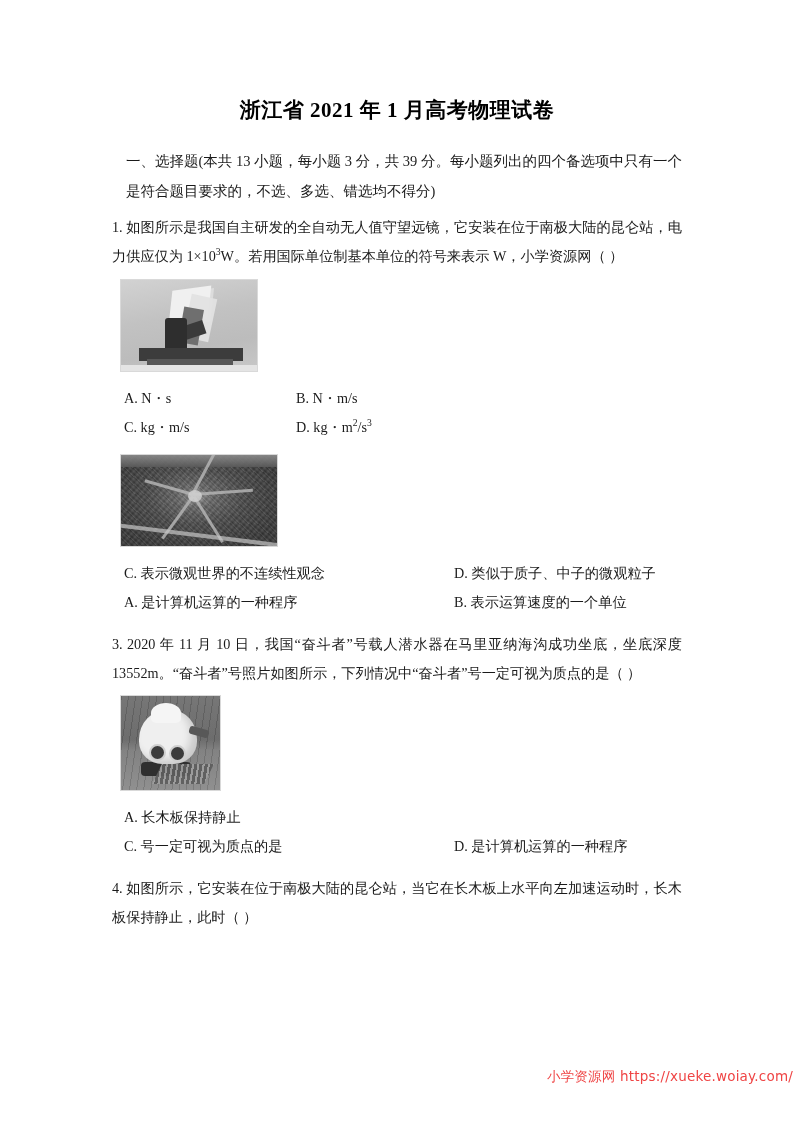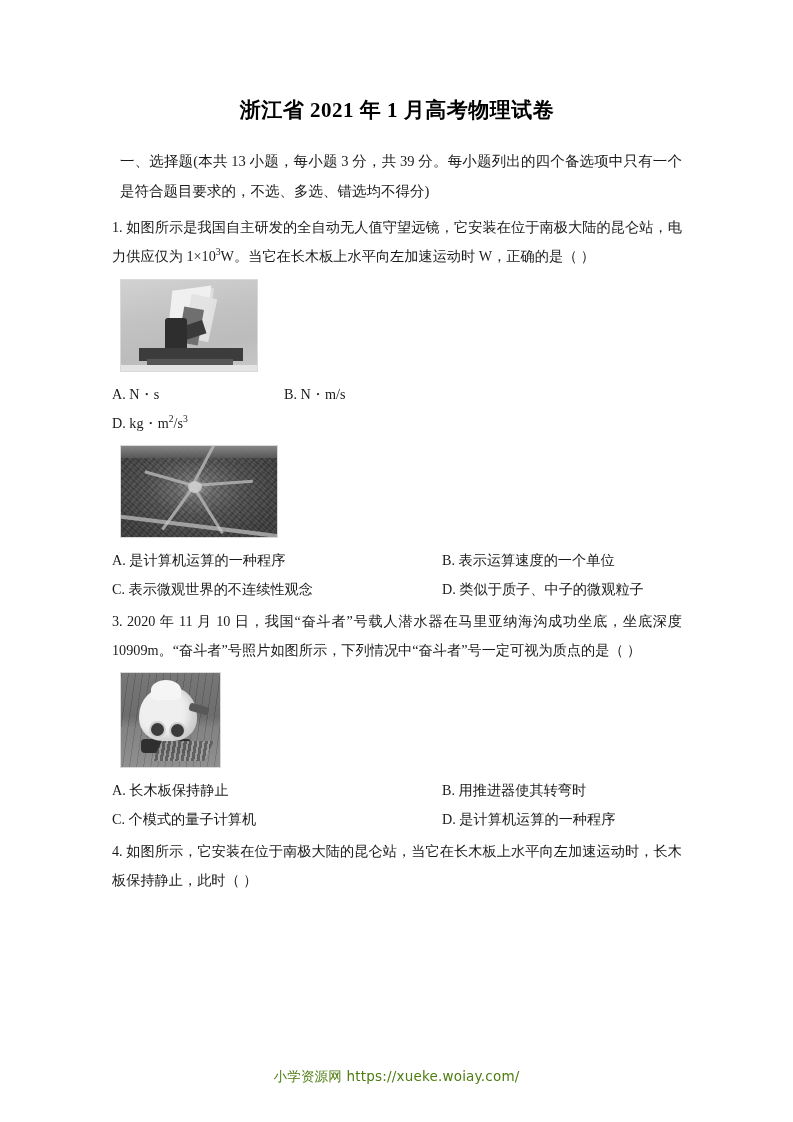--- a/index.html
+++ b/index.html
@@ -30,21 +30,21 @@
     font-weight: bold;
     text-align: center;
     letter-spacing: 0.5px;
     margin: 0 0 22px 0;
     line-height: 1.4;
     color: #000;
   }
   .section-head {
     font-size: 14.5px;
     line-height: 2.06;
-    margin: 0 0 6px 8px;
+    margin: 0 0 6px 14px;
     text-align: justify;
     text-justify: inter-ideograph;
   }
   .q-block {
     margin-bottom: 2px;
   }
   .q-text {
     font-size: 14.2px;
     line-height: 2.06;
     text-align: justify;
@@ -228,75 +228,76 @@
   }
   .fig-sub .skirt {
     position: absolute;
     left: 20px; bottom: 14px;
     width: 50px; height: 14px;
     background: #2f2f2f;
     border-radius: 4px;
   }
   .opts {
     display: block;
-    margin: 0;
+    margin: 12px;
   }
   .opt-row {
     display: flex;
     font-size: 14.2px;
     line-height: 2.06;
   }
   .opt-row .opt {
     flex: 0 0 auto;
   }
   .opt-row .opt.left-col { width: 330px; }
   .opt-row.narrow .opt.left-col { width: 172px; }
   .watermark {
     position: absolute;
     left: 0;
     top: 1068px;
     width: 793px;
-    text-align: center;
+    text-align: right;
     font-family: "DejaVu Sans", "Liberation Sans", sans-serif;
     font-size: 13.5px;
-    color: #4d7c0f;
+    color: #ef4444;
     letter-spacing: 0.2px;
   }
 </style>
 </head>
 <body>
 
 <div class="page">
   <div class="content">
 
     <h1 class="doc-title">浙江省 2021 年 1 月高考物理试卷</h1>
 
     <p class="section-head">一、选择题(本共 13 小题，每小题 3 分，共 39 分。每小题列出的四个备选项中只有一个是符合题目要求的，不选、多选、错选均不得分)</p>
 
     <div class="q-block">
-      <p class="q-text"><span>1.</span> <span>如图所示是我国自主研发的全自动无人值守望远镜，它安装在位于南极大陆的昆仑站，电力供应仅为 1×10</span><sup>3</sup><span>W。当它在长木板上水平向左加速运动时 W，正确的是（      ）</span></p>
+      <p class="q-text"><span>1.</span> <span>如图所示是我国自主研发的全自动无人值守望远镜，它安装在位于南极大陆的昆仑站，电力供应仅为 1×10</span><sup>3</sup><span>W。若用国际单位制基本单位的符号来表示 W，小学资源网（      ）</span></p>
 
       <div class="figure fig-telescope">
         <div class="sky-grad"></div>
         <div class="dish"></div>
         <div class="dish2"></div>
         <div class="tube"></div>
         <div class="arm"></div>
         <div class="mount"></div>
         <div class="base"></div>
         <div class="base2"></div>
         <div class="snow"></div>
       </div>
 
       <div class="opts">
         <div class="opt-row narrow">
           <span class="opt left-col">A. N・s</span>
           <span class="opt">B. N・m/s</span>
         </div>
         <div class="opt-row narrow">
+          <span class="opt left-col">C. kg・m/s</span>
           <span class="opt"><span>D. kg・m</span><sup>2</sup><span>/s</span><sup>3</sup></span>
         </div>
       </div>
     </div>
 
     <div class="q-block">
 
       <div class="figure fig-aerial">
         <div class="base-noise"></div>
         <div class="top-strip"></div>
@@ -304,52 +305,51 @@
         <div class="road r2"></div>
         <div class="road r3"></div>
         <div class="road r4"></div>
         <div class="road r5"></div>
         <div class="plaza"></div>
         <div class="edge-road"></div>
       </div>
 
       <div class="opts">
         <div class="opt-row">
+          <span class="opt left-col">C. 表示微观世界的不连续性观念</span>
+          <span class="opt">D. 类似于质子、中子的微观粒子</span>
+        </div>
+        <div class="opt-row">
           <span class="opt left-col">A. 是计算机运算的一种程序</span>
           <span class="opt">B. 表示运算速度的一个单位</span>
         </div>
-        <div class="opt-row">
-          <span class="opt left-col">C. 表示微观世界的不连续性观念</span>
-          <span class="opt">D. 类似于质子、中子的微观粒子</span>
-        </div>
       </div>
     </div>
 
     <div class="q-block">
-      <p class="q-text"><span>3.</span> <span>2020 年 11 月 10 日，我国“奋斗者”号载人潜水器在马里亚纳海沟成功坐底，坐底深度 10909m。“奋斗者”号照片如图所示，下列情况中“奋斗者”号一定可视为质点的是（      ）</span></p>
+      <p class="q-text"><span>3.</span> <span>2020 年 11 月 10 日，我国“奋斗者”号载人潜水器在马里亚纳海沟成功坐底，坐底深度 13552m。“奋斗者”号照片如图所示，下列情况中“奋斗者”号一定可视为质点的是（      ）</span></p>
 
       <div class="figure fig-sub">
         <div class="deck"></div>
         <div class="deck-lines"></div>
         <div class="skirt"></div>
         <div class="hull"></div>
         <div class="sail"></div>
         <div class="port-l"></div>
         <div class="port-r"></div>
         <div class="arm-l"></div>
         <div class="grate"></div>
       </div>
 
       <div class="opts">
         <div class="opt-row">
           <span class="opt left-col">A. 长木板保持静止</span>
-          <span class="opt">B. 用推进器使其转弯时</span>
         </div>
         <div class="opt-row">
-          <span class="opt left-col">C. 个模式的量子计算机</span>
+          <span class="opt left-col">C. 号一定可视为质点的是</span>
           <span class="opt">D. 是计算机运算的一种程序</span>
         </div>
       </div>
     </div>
 
     <div class="q-block">
       <p class="q-text"><span>4.</span> <span>如图所示，它安装在位于南极大陆的昆仑站，当它在长木板上水平向左加速运动时，长木板保持静止，此时（      ）</span></p>
     </div>
 
   </div>

